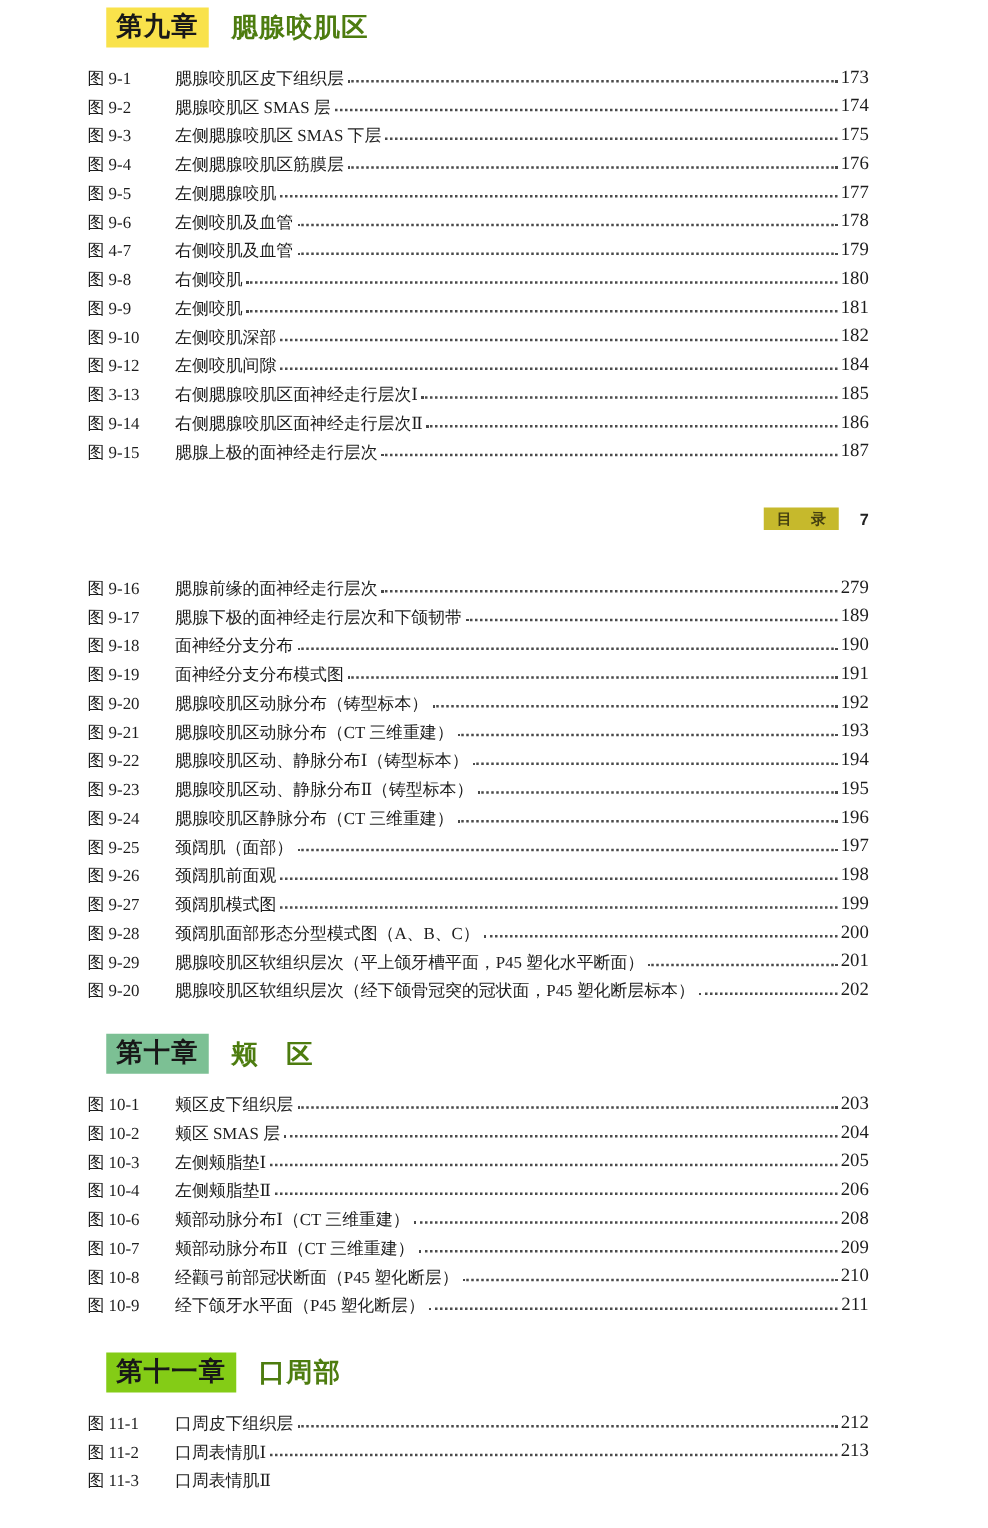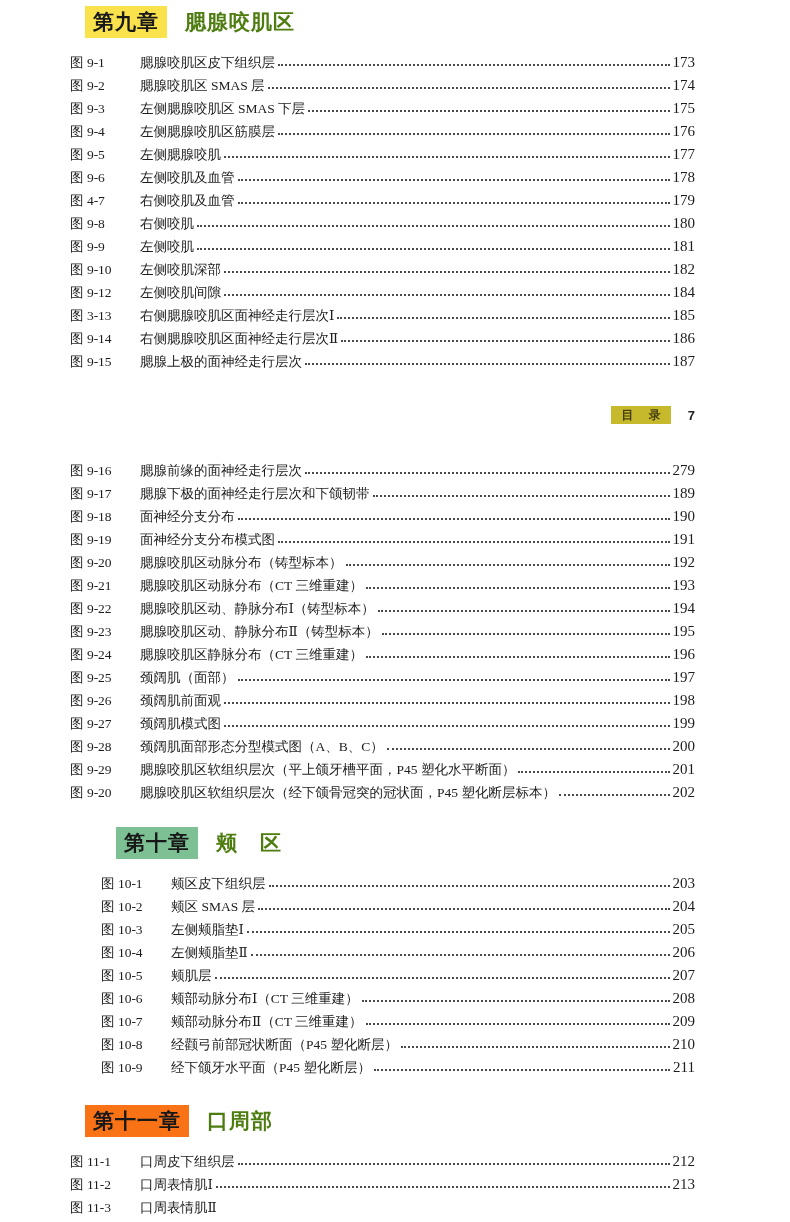--- a/index.html
+++ b/index.html
@@ -73,21 +73,21 @@
     line-height: 14px;
     padding: 2px 4px 2px 10px;
     letter-spacing: 6px;
     color: #454010;
   }
   .folio {
     font-weight: bold;
     font-size: 13px;
     color: #222;
   }
-  .gap-ch10 { margin-top: 23px; margin-left: 31px; }
+  .gap-ch10 { margin-top: 23px; }
   .gap-ch11 { margin-top: 26px; }
 </style>
 </head>
 <body>
 
 <div class="page">
 
   <section>
     <div class="chapter-heading">
       <span class="chapter-badge" style="background-color: rgb(249, 226, 75);">第九章</span>
@@ -305,26 +305,20 @@
     <span class="leader"></span>
     <span class="page-num">205</span>
   </div>
         <div class="toc-row">
     <span class="fig">图 10-4</span>
     <span class="title">左侧颊脂垫Ⅱ</span>
     <span class="leader"></span>
     <span class="page-num">206</span>
   </div>
         <div class="toc-row">
-    <span class="fig">图 10-5</span>
-    <span class="title">颊肌层</span>
-    <span class="leader"></span>
-    <span class="page-num">207</span>
-  </div>
-        <div class="toc-row">
     <span class="fig">图 10-6</span>
     <span class="title">颊部动脉分布Ⅰ（CT 三维重建）</span>
     <span class="leader"></span>
     <span class="page-num">208</span>
   </div>
         <div class="toc-row">
     <span class="fig">图 10-7</span>
     <span class="title">颊部动脉分布Ⅱ（CT 三维重建）</span>
     <span class="leader"></span>
     <span class="page-num">209</span>
@@ -339,21 +333,21 @@
     <span class="fig">图 10-9</span>
     <span class="title">经下颌牙水平面（P45 塑化断层）</span>
     <span class="leader"></span>
     <span class="page-num">211</span>
   </div>
       </div>
   </section>
 
   <section class="gap-ch11">
     <div class="chapter-heading">
-      <span class="chapter-badge" style="background-color: #f97316;">第十一章</span>
+      <span class="chapter-badge" style="background-color: #84cc16;">第十一章</span>
       <span class="chapter-title">口周部</span>
     </div>
     <div class="toc-rows">
         <div class="toc-row">
     <span class="fig">图 11-1</span>
     <span class="title">口周皮下组织层</span>
     <span class="leader"></span>
     <span class="page-num">212</span>
   </div>
         <div class="toc-row">

